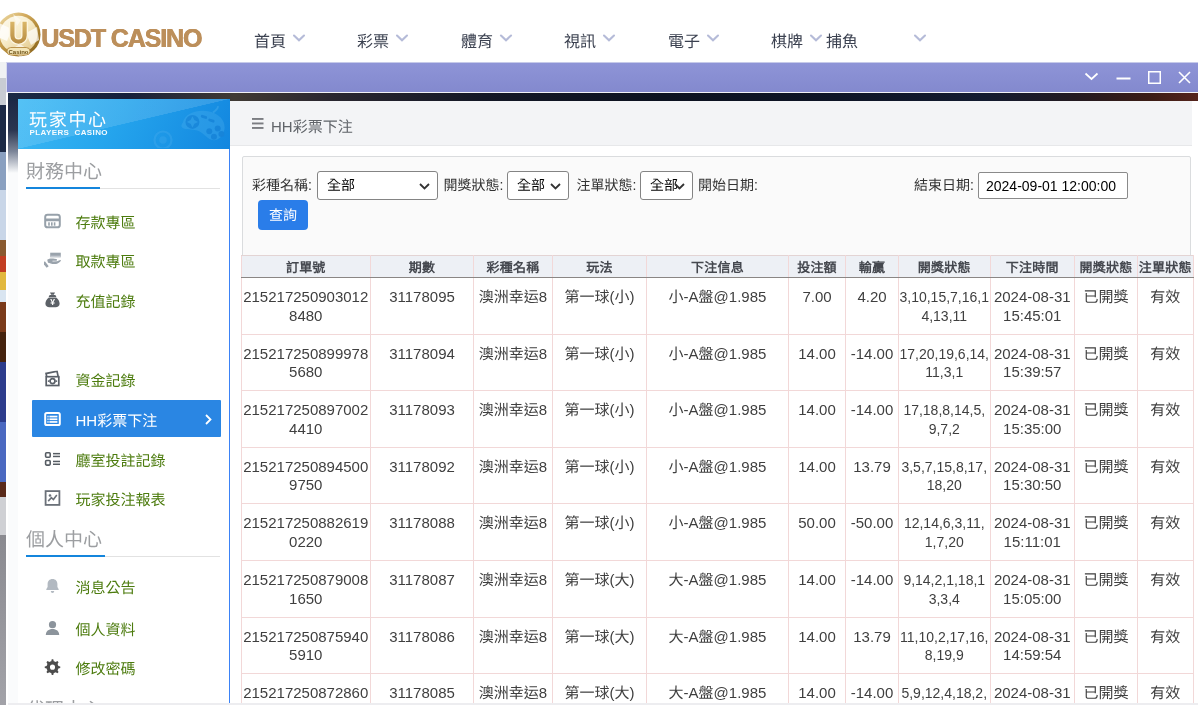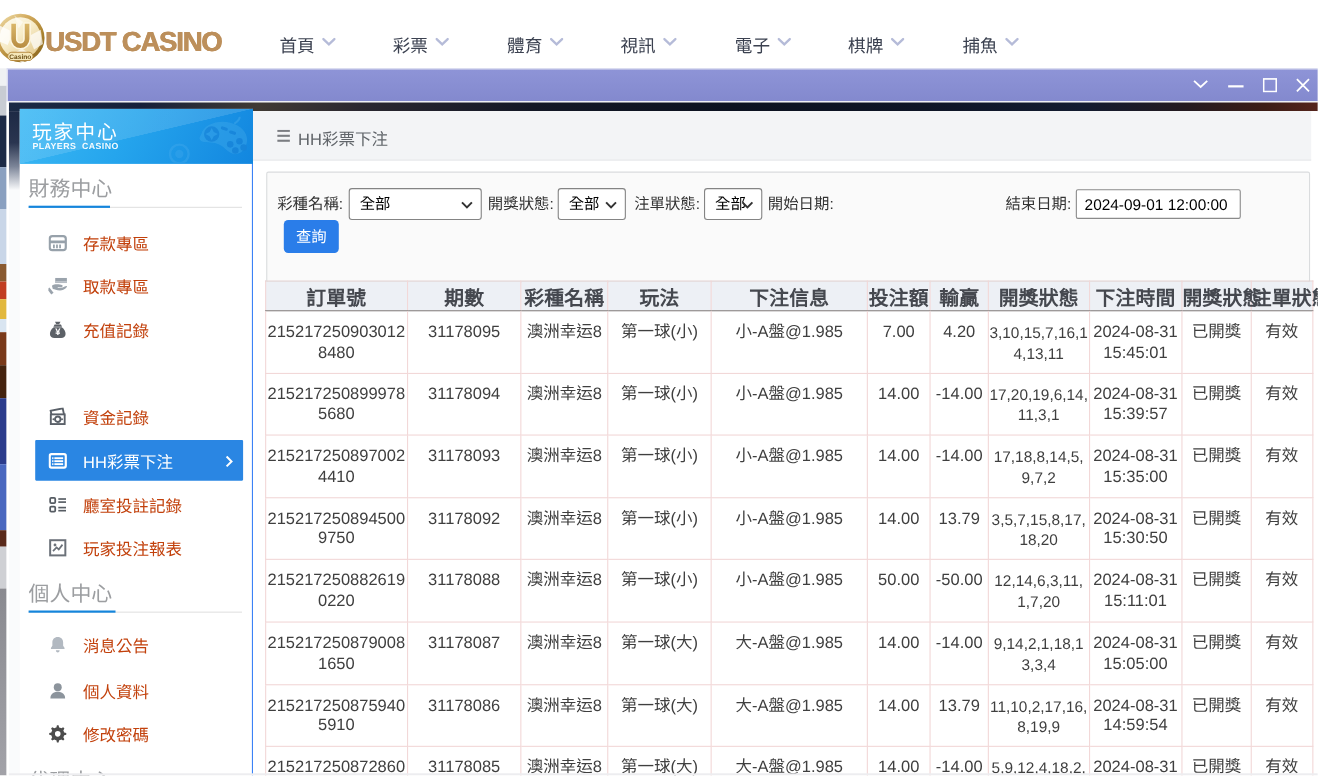--- a/index.html
+++ b/index.html
@@ -37,21 +37,21 @@
 #sbheader { position:absolute; left:0; top:0; width:212px; height:49.5px;
   background:linear-gradient(115deg,#3cb9f4 0%,#25a5ed 45%,#1286df 100%); overflow:hidden; }
 #sbheader::before { content:''; position:absolute; left:0; top:0; width:212px; height:49.5px;
   background:linear-gradient(to bottom right, rgba(255,255,255,0.13) 49.6%, transparent 50%); }
 #sbheader h1 { position:absolute; left:11px; top:6px; font-size:18px; font-weight:500; color:#fff; letter-spacing:1.7px; }
 #sbheader .sub { position:absolute; left:11.5px; top:29px; font-size:8px; color:rgba(255,255,255,0.95); letter-spacing:0.4px; word-spacing:2.5px; font-weight:bold; }
 .sectitle { position:absolute; left:8px; font-size:19px; color:#9c9ea1; }
 .secline  { position:absolute; left:8px; width:194px; height:1px; background:#e2e2e2; }
 .seclineb { position:absolute; left:8px; height:2px; background:#1485dc; }
 .mitem { position:absolute; left:0; width:212px; height:39.7px; }
-.mitem .txt { position:absolute; left:57.5px; top:50%; transform:translateY(-50%); font-size:15px; color:#c2410c; white-space:nowrap; }
+.mitem .txt { position:absolute; left:57.5px; top:50%; transform:translateY(-50%); font-size:15px; color:#4d7c0f; white-space:nowrap; }
 .mitem .ico { position:absolute; left:26px; top:50%; transform:translateY(-50%); width:17px; height:17px; }
 .mitem.hl { background:#2a86e3; left:14px; width:188.5px; border-radius:1px; }
 .mitem.hl .txt { left:43.5px; color:#fff; }
 .mitem.hl .ico { left:12px; }
 
 
 #main { position:absolute; left:230px; top:101px; width:968px; height:604px; background:#fff; }
 #mheader { position:absolute; left:0; top:0; width:961.5px; height:44.5px; background:#f3f4f6; border-bottom:1px solid #e7e8ea; }
 #mheader .ttl { position:absolute; left:41px; top:14px; font-size:15px; color:#61656a; }
 
@@ -63,21 +63,21 @@
 .fsel svg { position:absolute; right:7px; top:11px; }
 .finp { position:absolute; top:14.5px; height:27.5px; background:#fff; border:1px solid #8a8a8a; border-radius:2px;
   font-size:14px; line-height:26px; color:#000; padding-left:7px; }
 #qbtn { position:absolute; left:15.5px; top:43px; width:50px; height:30px; background:#2a7de9; border-radius:4px;
   color:#fff; font-size:14px; text-align:center; line-height:30px; }
 
 
 #btable { position:absolute; left:10.5px; top:154px; border-collapse:collapse; table-layout:fixed; width:952px; }
 #btable td { border:1px solid #f2d8d8; overflow:hidden; }
 #btable th { border:1px solid #f2d8d8; overflow:visible; }
-#btable thead th { height:22px; background:#edf0f5; font-size:18px; font-weight:bold; color:#45484f;
+#btable thead th { height:22px; background:#edf0f5; font-size:13px; font-weight:bold; color:#45484f;
   text-align:center; vertical-align:middle; border-bottom:1px solid #8a8684; border-top:1px solid #e3d4d4; white-space:nowrap; }
 #btable tbody td { height:56.6px; background:#fff; font-size:15px; color:#3f3f3f; text-align:center;
   vertical-align:top; padding-top:10px; line-height:18.6px; word-break:break-all; }
 #btable tbody td.sm { font-size:14px; padding-left:0; padding-right:0; }
 #btable thead th { letter-spacing:0.2px; }
 </style>
 </head>
 <body>
 
 <div id="navbar">
@@ -109,21 +109,21 @@
     <rect x="10" y="36.5" width="23" height="7.5" rx="3.75" fill="#f4e6b8" stroke="#b68a40" stroke-width="0.9"></rect>
     <text x="21.5" y="42.5" text-anchor="middle" font-size="6" fill="#6b4e14" font-weight="bold">Casino</text>
   </svg>
   <div class="wordmark">USDT CASINO</div>
   <div class="navitem" style="left:254px">首頁</div>
   <div class="navitem" style="left:357px">彩票</div>
   <div class="navitem" style="left:461px">體育</div>
   <div class="navitem" style="left:564px">視訊</div>
   <div class="navitem" style="left:668px">電子</div>
   <div class="navitem" style="left:771px">棋牌</div>
-  <div class="navitem" style="left:875px">捕魚</div>
+  <div class="navitem" style="left:826px">捕魚</div>
   <svg class="navchev" style="left:292px" width="14" height="8">
       <path d="M2 1.5 L7 6.3 L12 1.5" fill="none" stroke="#b5bbd8" stroke-width="2.1" stroke-linecap="round"></path>
     </svg>
   <svg class="navchev" style="left:395px" width="14" height="8">
       <path d="M2 1.5 L7 6.3 L12 1.5" fill="none" stroke="#b5bbd8" stroke-width="2.1" stroke-linecap="round"></path>
     </svg>
   <svg class="navchev" style="left:499px" width="14" height="8">
       <path d="M2 1.5 L7 6.3 L12 1.5" fill="none" stroke="#b5bbd8" stroke-width="2.1" stroke-linecap="round"></path>
     </svg>
   <svg class="navchev" style="left:602px" width="14" height="8">

